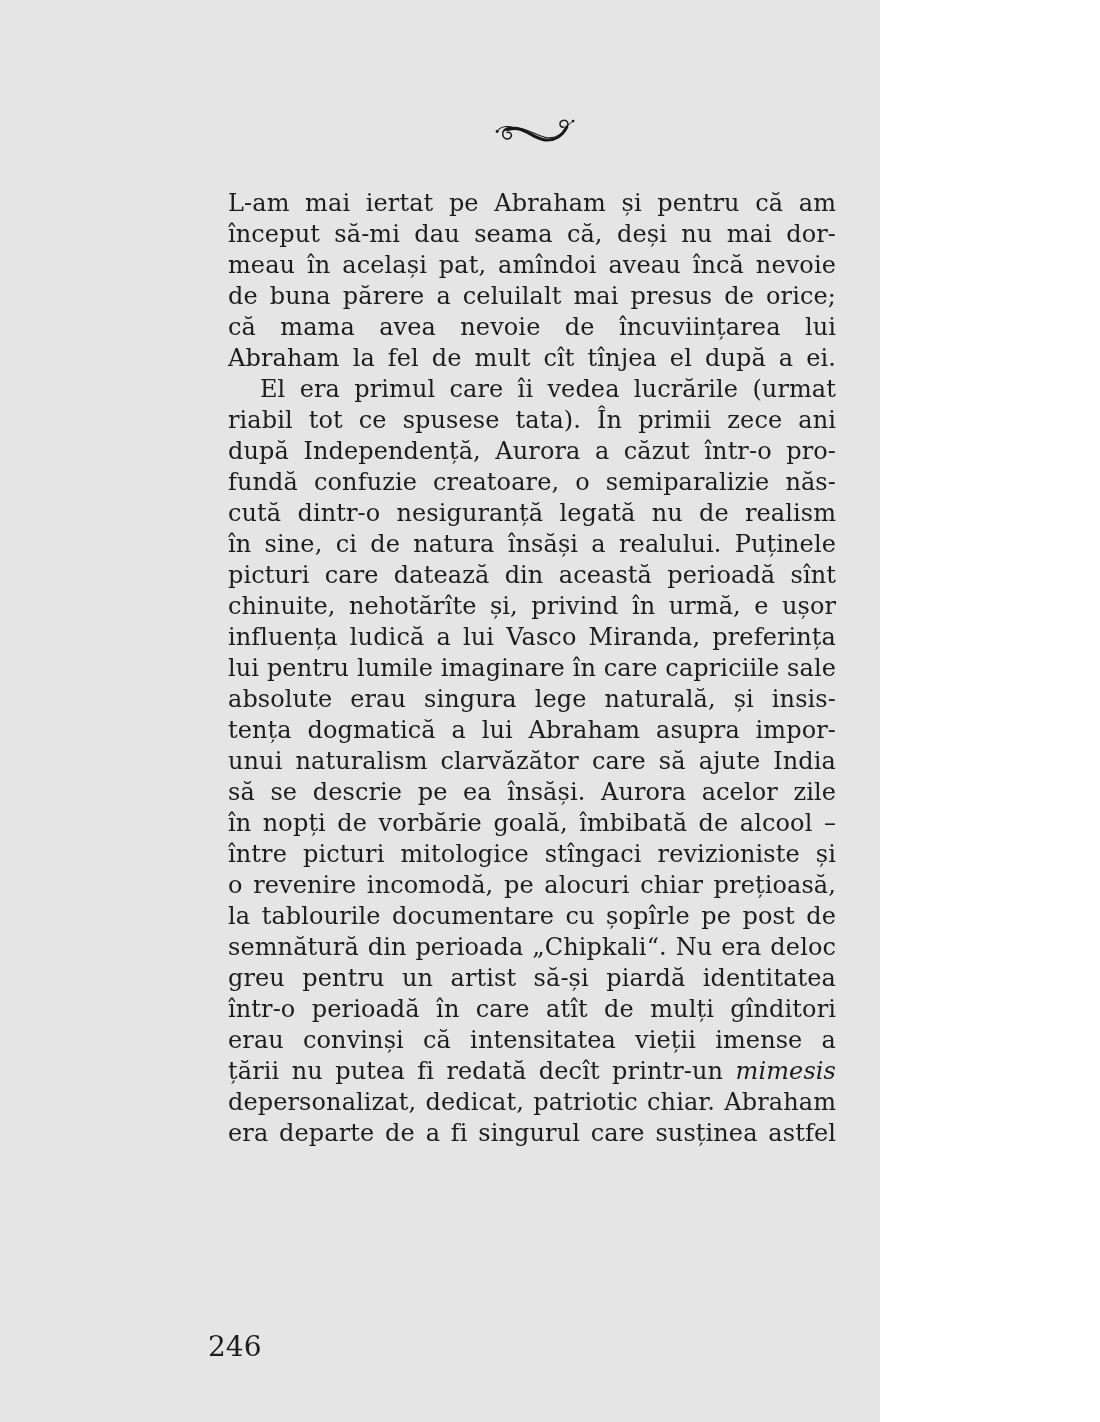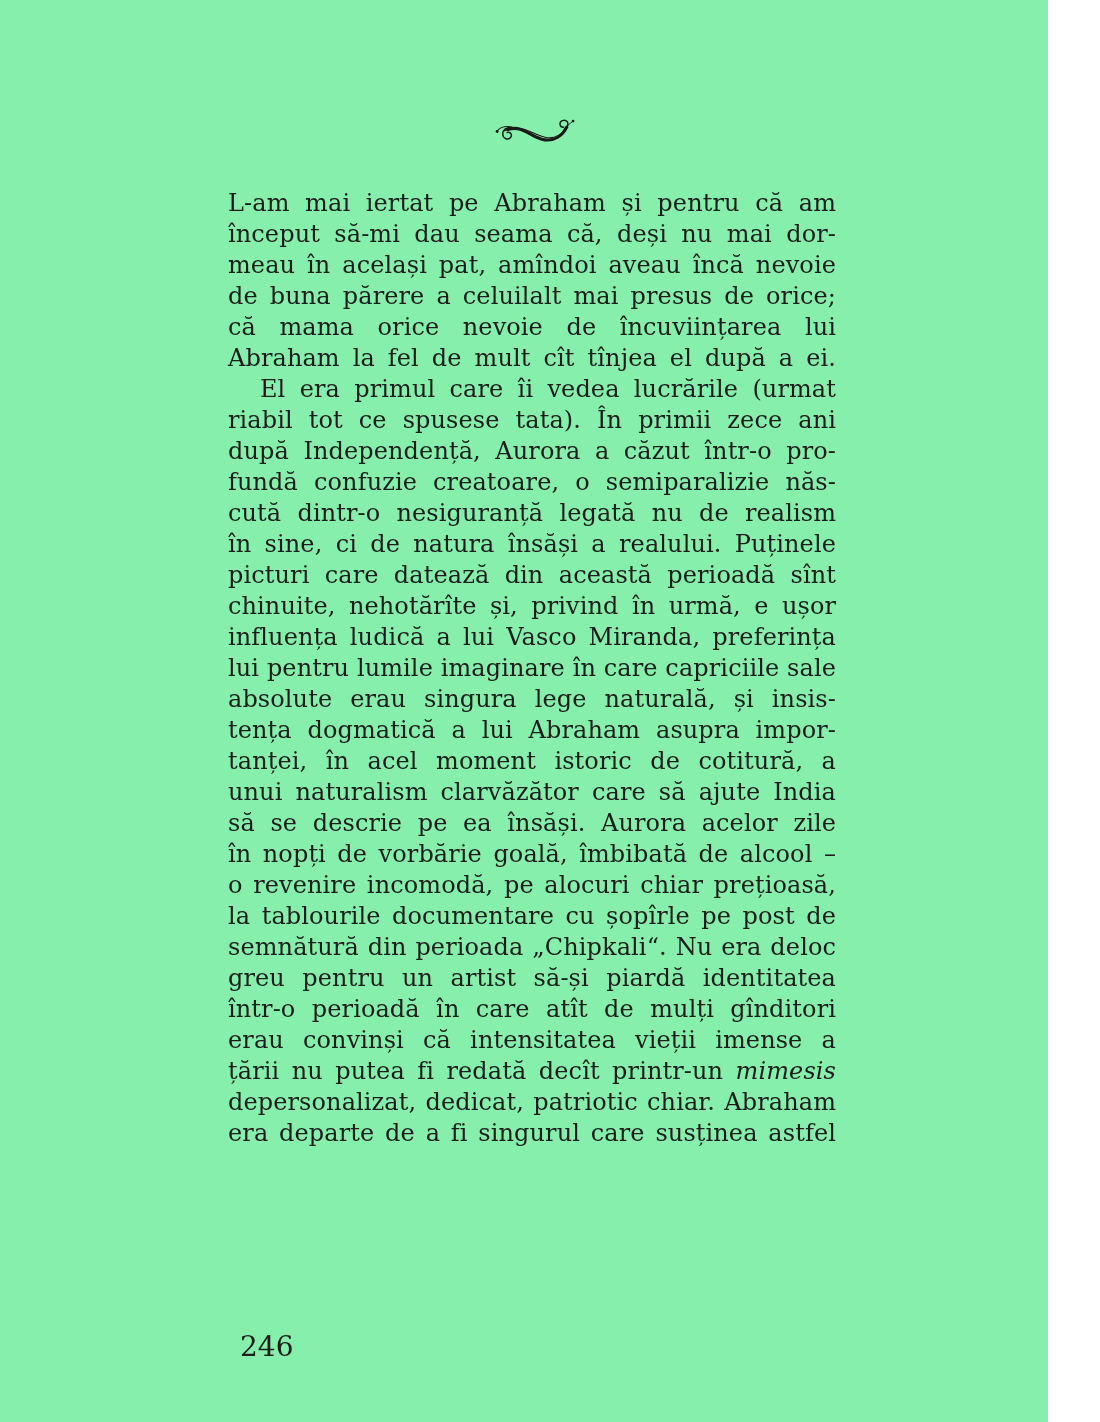--- a/index.html
+++ b/index.html
@@ -3,23 +3,23 @@
 <meta charset="utf-8">
 <title>Book page</title>
 <style>
   html, body {
     margin: 0;
     padding: 0;
     background: #ffffff;
   }
   .page {
     position: relative;
-    width: 1048px;
+    width: 880px;
     height: 1422px;
-    background: #86efac;
+    background: #e5e5e5;
     overflow: hidden;
     font-family: "DejaVu Serif", serif;
     color: #1d1d1d;
   }
   .ornament {
     position: absolute;
     left: 494px;
     top: 118px;
     width: 82px;
     height: 32px;
@@ -47,21 +47,21 @@
     white-space: normal;
   }
   .line.indent {
     text-indent: 32px;
   }
   .line i {
     font-style: italic;
   }
   .page-number {
     position: absolute;
-    left: 240px;
+    left: 208px;
     top: 1330px;
     font-size: 28px;
     line-height: 34px;
     color: #1d1d1d;
   }
 </style>
 </head>
 <body>
 
 <div class="page">
@@ -85,40 +85,40 @@
       <circle cx="81" cy="2.8" r="1.4" fill="#1a1a1a" stroke="none"></circle>
     </svg>
   </div>
 
   <div class="text-block">
       <div class="paragraph">
         <div class="line">L-am mai iertat pe Abraham și pentru că am</div>
         <div class="line">început să-mi dau seama că, deși nu mai dor-</div>
         <div class="line">meau în același pat, amîndoi aveau încă nevoie</div>
         <div class="line">de buna părere a celuilalt mai presus de orice;</div>
-        <div class="line">că mama orice nevoie de încuviințarea lui</div>
+        <div class="line">că mama avea nevoie de încuviințarea lui</div>
         <div class="line">Abraham la fel de mult cît tînjea el după a ei.</div>
       </div>
       <div class="paragraph">
         <div class="line indent">El era primul care îi vedea lucrările (urmat</div>
         <div class="line">riabil tot ce spusese tata). În primii zece ani</div>
         <div class="line">după Independență, Aurora a căzut într-o pro-</div>
         <div class="line">fundă confuzie creatoare, o semiparalizie năs-</div>
         <div class="line">cută dintr-o nesiguranță legată nu de realism</div>
         <div class="line">în sine, ci de natura însăși a realului. Puținele</div>
         <div class="line">picturi care datează din această perioadă sînt</div>
         <div class="line">chinuite, nehotărîte și, privind în urmă, e ușor</div>
         <div class="line">influența ludică a lui Vasco Miranda, preferința</div>
         <div class="line">lui pentru lumile imaginare în care capriciile sale</div>
         <div class="line">absolute erau singura lege naturală, și insis-</div>
         <div class="line">tența dogmatică a lui Abraham asupra impor-</div>
-        <div class="line">tanței, în acel moment istoric de cotitură, a</div>
         <div class="line">unui naturalism clarvăzător care să ajute India</div>
         <div class="line">să se descrie pe ea însăși. Aurora acelor zile</div>
         <div class="line">în nopți de vorbărie goală, îmbibată de alcool –</div>
+        <div class="line">între picturi mitologice stîngaci revizioniste și</div>
         <div class="line">o revenire incomodă, pe alocuri chiar prețioasă,</div>
         <div class="line">la tablourile documentare cu șopîrle pe post de</div>
         <div class="line">semnătură din perioada „Chipkali“. Nu era deloc</div>
         <div class="line">greu pentru un artist să-și piardă identitatea</div>
         <div class="line">într-o perioadă în care atît de mulți gînditori</div>
         <div class="line">erau convinși că intensitatea vieții imense a</div>
         <div class="line">țării nu putea fi redată decît printr-un <i>mimesis</i></div>
         <div class="line">depersonalizat, dedicat, patriotic chiar. Abraham</div>
         <div class="line">era departe de a fi singurul care susținea astfel</div>
       </div>

